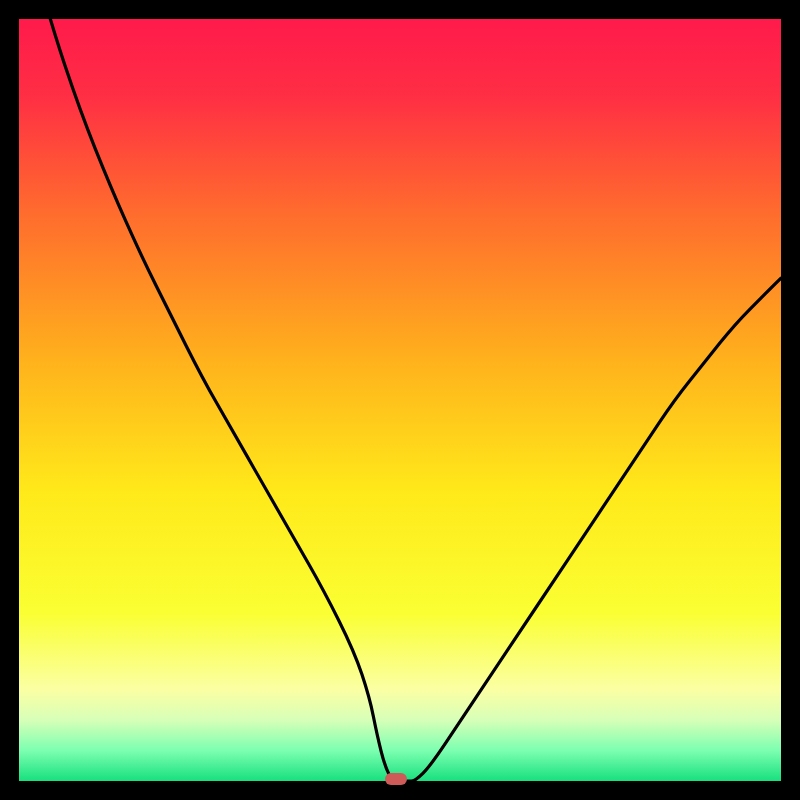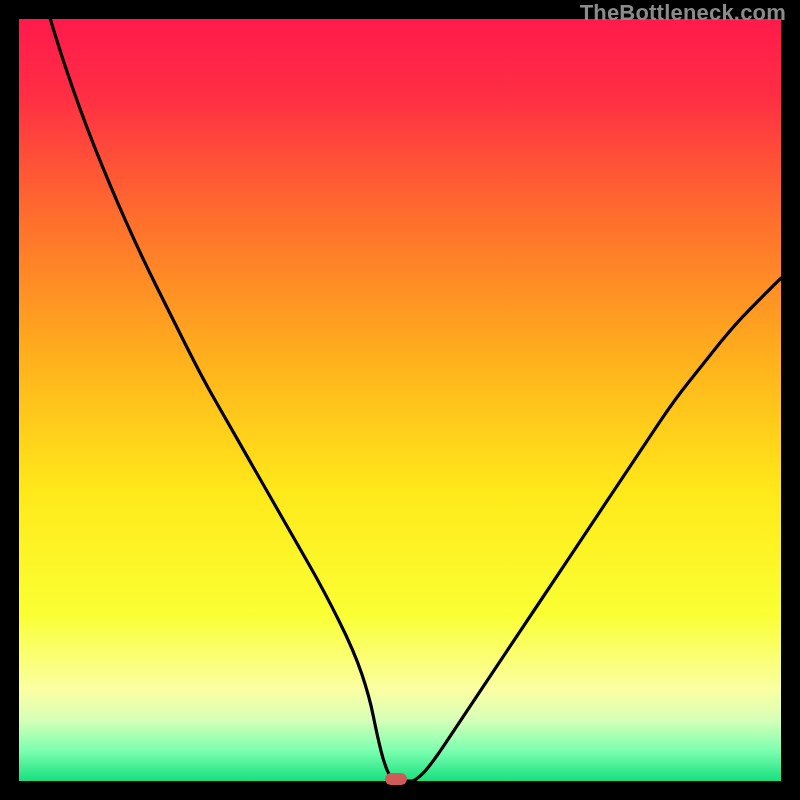--- a/index.html
+++ b/index.html
@@ -61,15 +61,14 @@
           <stop offset="96%" stop-color="#7cffb0"></stop>
           <stop offset="100%" stop-color="#17e07e"></stop>
         </linearGradient>
     </defs>
     <rect x="0" y="0" width="762" height="762" fill="url(#bg-grad)"></rect>
     <path id="curve-path" d="M 0.00 -114.30 Q 0.00 -114.30 15.24 -57.15 Q 30.48 0.00 45.72 45.72 Q 60.96 91.44 76.20 129.54 Q 91.44 167.64 106.68 201.93 Q 121.92 236.22 137.16 266.70 Q 152.40 297.18 167.64 327.66 Q 182.88 358.14 198.12 384.81 Q 213.36 411.48 228.60 438.15 Q 243.84 464.82 259.08 491.49 Q 274.32 518.16 289.56 544.83 Q 304.80 571.50 320.04 601.98 Q 335.28 632.46 342.90 655.32 Q 350.52 678.18 354.33 697.23 Q 358.14 716.28 361.95 731.52 Q 365.76 746.76 369.57 754.38 Q 373.38 762.00 377.19 762.00 Q 381.00 762.00 384.81 762.00 Q 388.62 762.00 392.43 762.00 Q 396.24 762.00 403.86 754.38 Q 411.48 746.76 426.72 723.90 Q 441.96 701.04 457.20 678.18 Q 472.44 655.32 487.68 632.46 Q 502.92 609.60 518.16 586.74 Q 533.40 563.88 548.64 541.02 Q 563.88 518.16 579.12 495.30 Q 594.36 472.44 609.60 449.58 Q 624.84 426.72 640.08 403.86 Q 655.32 381.00 670.56 361.95 Q 685.80 342.90 701.04 323.85 Q 716.28 304.80 731.52 289.56 Q 746.76 274.32 754.38 266.70 T 762.00 259.08" fill="none" stroke="#000" stroke-width="3.2" stroke-linejoin="round" stroke-linecap="round"></path>
   </svg>
 
   <div class="bottleneck-marker" style="left: 385.19px; top: 773px; width: 22px; height: 12px;"></div>
 
-  <div class="watermark">TheBottleneck.com</div>
 
 </div>
 
 </body></html>

